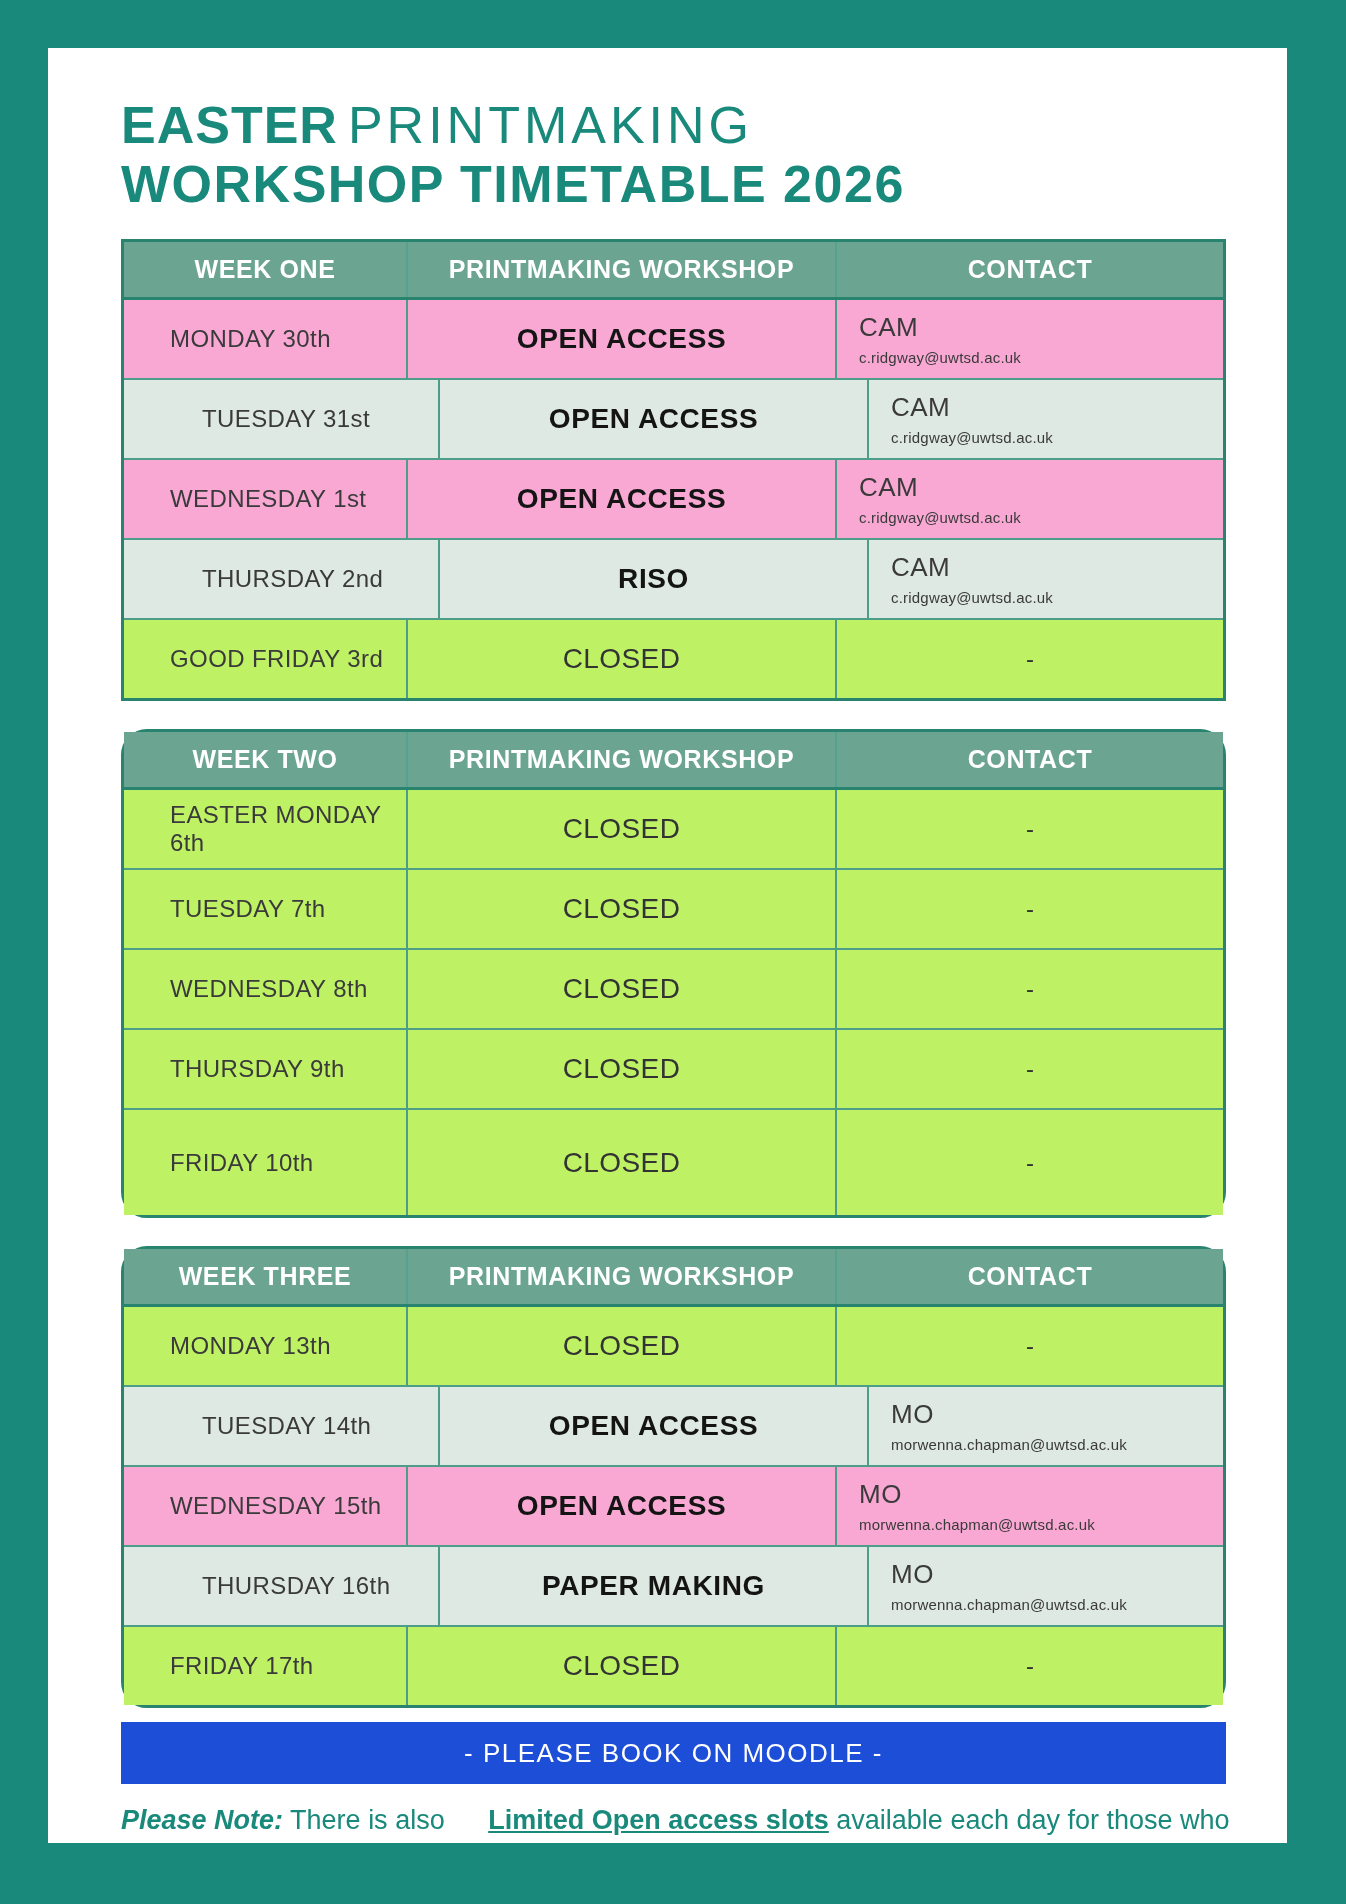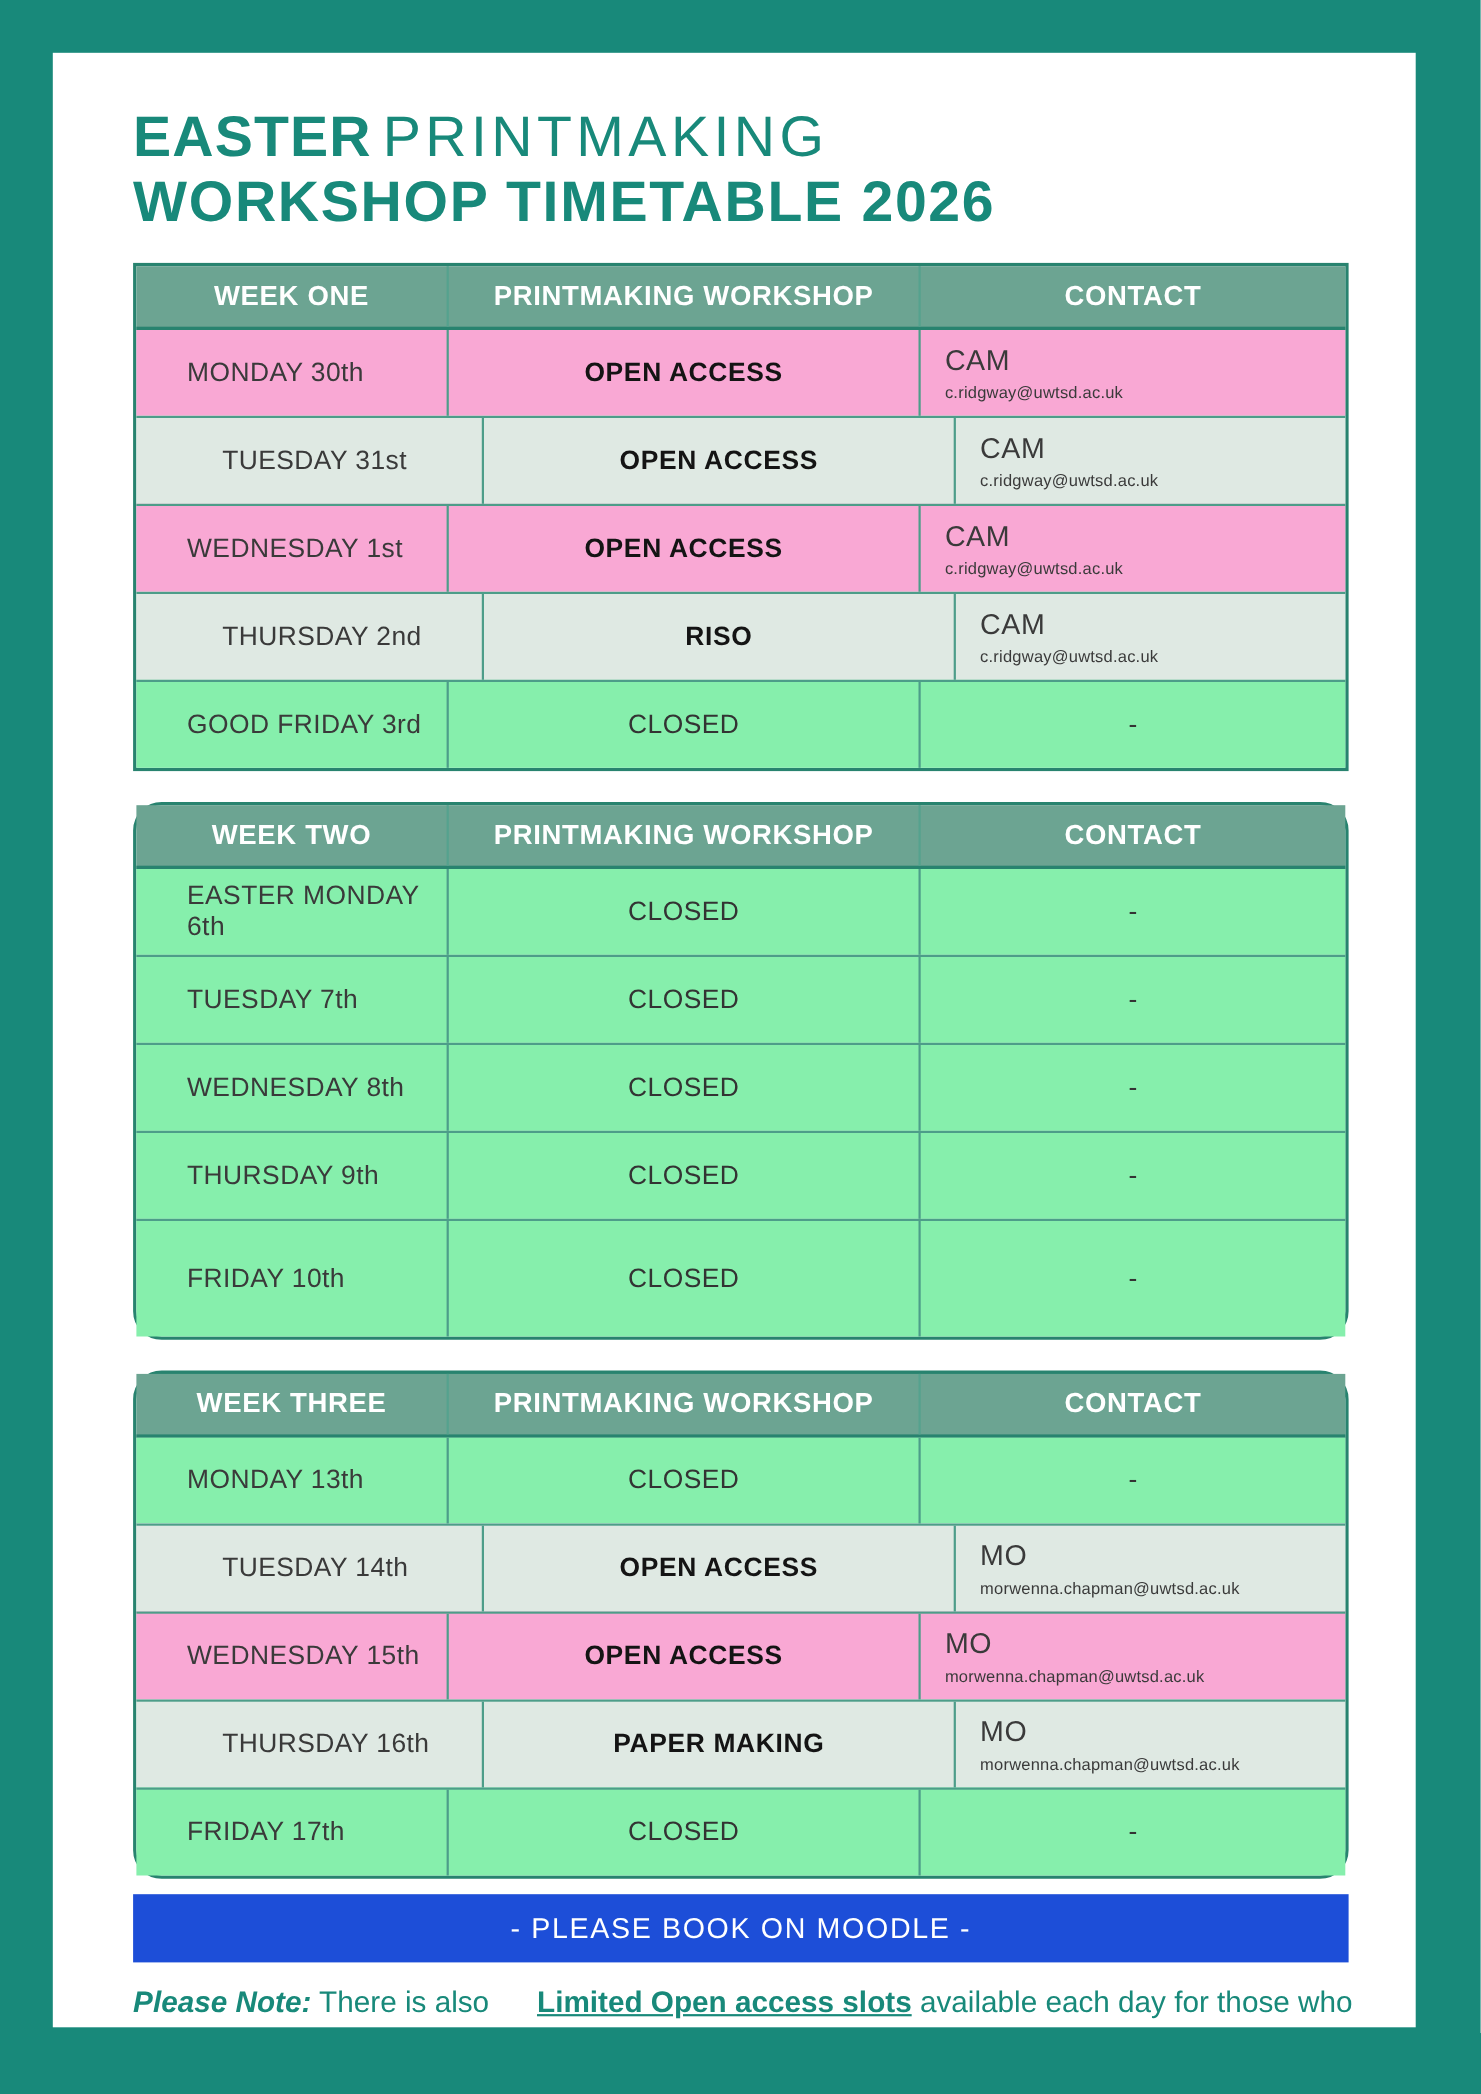--- a/index.html
+++ b/index.html
@@ -31,26 +31,26 @@
   .c1{width:282px;box-sizing:border-box;}
   .c2{width:429px;box-sizing:border-box;}
   .c3{flex:1;box-sizing:border-box;}
   .th + .th{border-left:2px solid #55a28e;}
   .tr{display:flex;height:78px;}
   .tr + .tr{border-top:2px solid #4d9d89;}
   .tr.tall{height:105px;}
   .td + .td{border-left:2px solid #4d9d89;}
   .tint-white{background:#f9a8d4;}
   .tint-green{background:#dfe9e3;padding-left:32px;}
-  .tint-peach{background:#86efac;}
+  .tint-peach{background:#bef264;}
 
   .day{display:flex;align-items:center;padding-left:46px;
        font-size:24px;color:#3a3a3a;letter-spacing:0.4px;}
   .workshop{display:flex;align-items:center;justify-content:center;
-            font-size:24px;color:#333333;letter-spacing:0.4px;}
+            font-size:28px;color:#333333;letter-spacing:0.4px;}
   .workshop.wbold{font-weight:bold;color:#141414;letter-spacing:0.6px;}
   .contact{display:flex;flex-direction:column;justify-content:center;
            padding-left:22px;gap:6px;}
   .contact .cname{font-size:26px;color:#3a3a3a;letter-spacing:0.5px;}
   .contact .cemail{font-size:15px;color:#3a3a3a;letter-spacing:0.2px;}
   .contact.dash{align-items:center;justify-content:center;padding-left:0;
                 font-size:24px;color:#333333;flex-direction:row;}
 
   
   .moodle-banner{margin-top:14px;height:62px;background:#1d4ed8;

